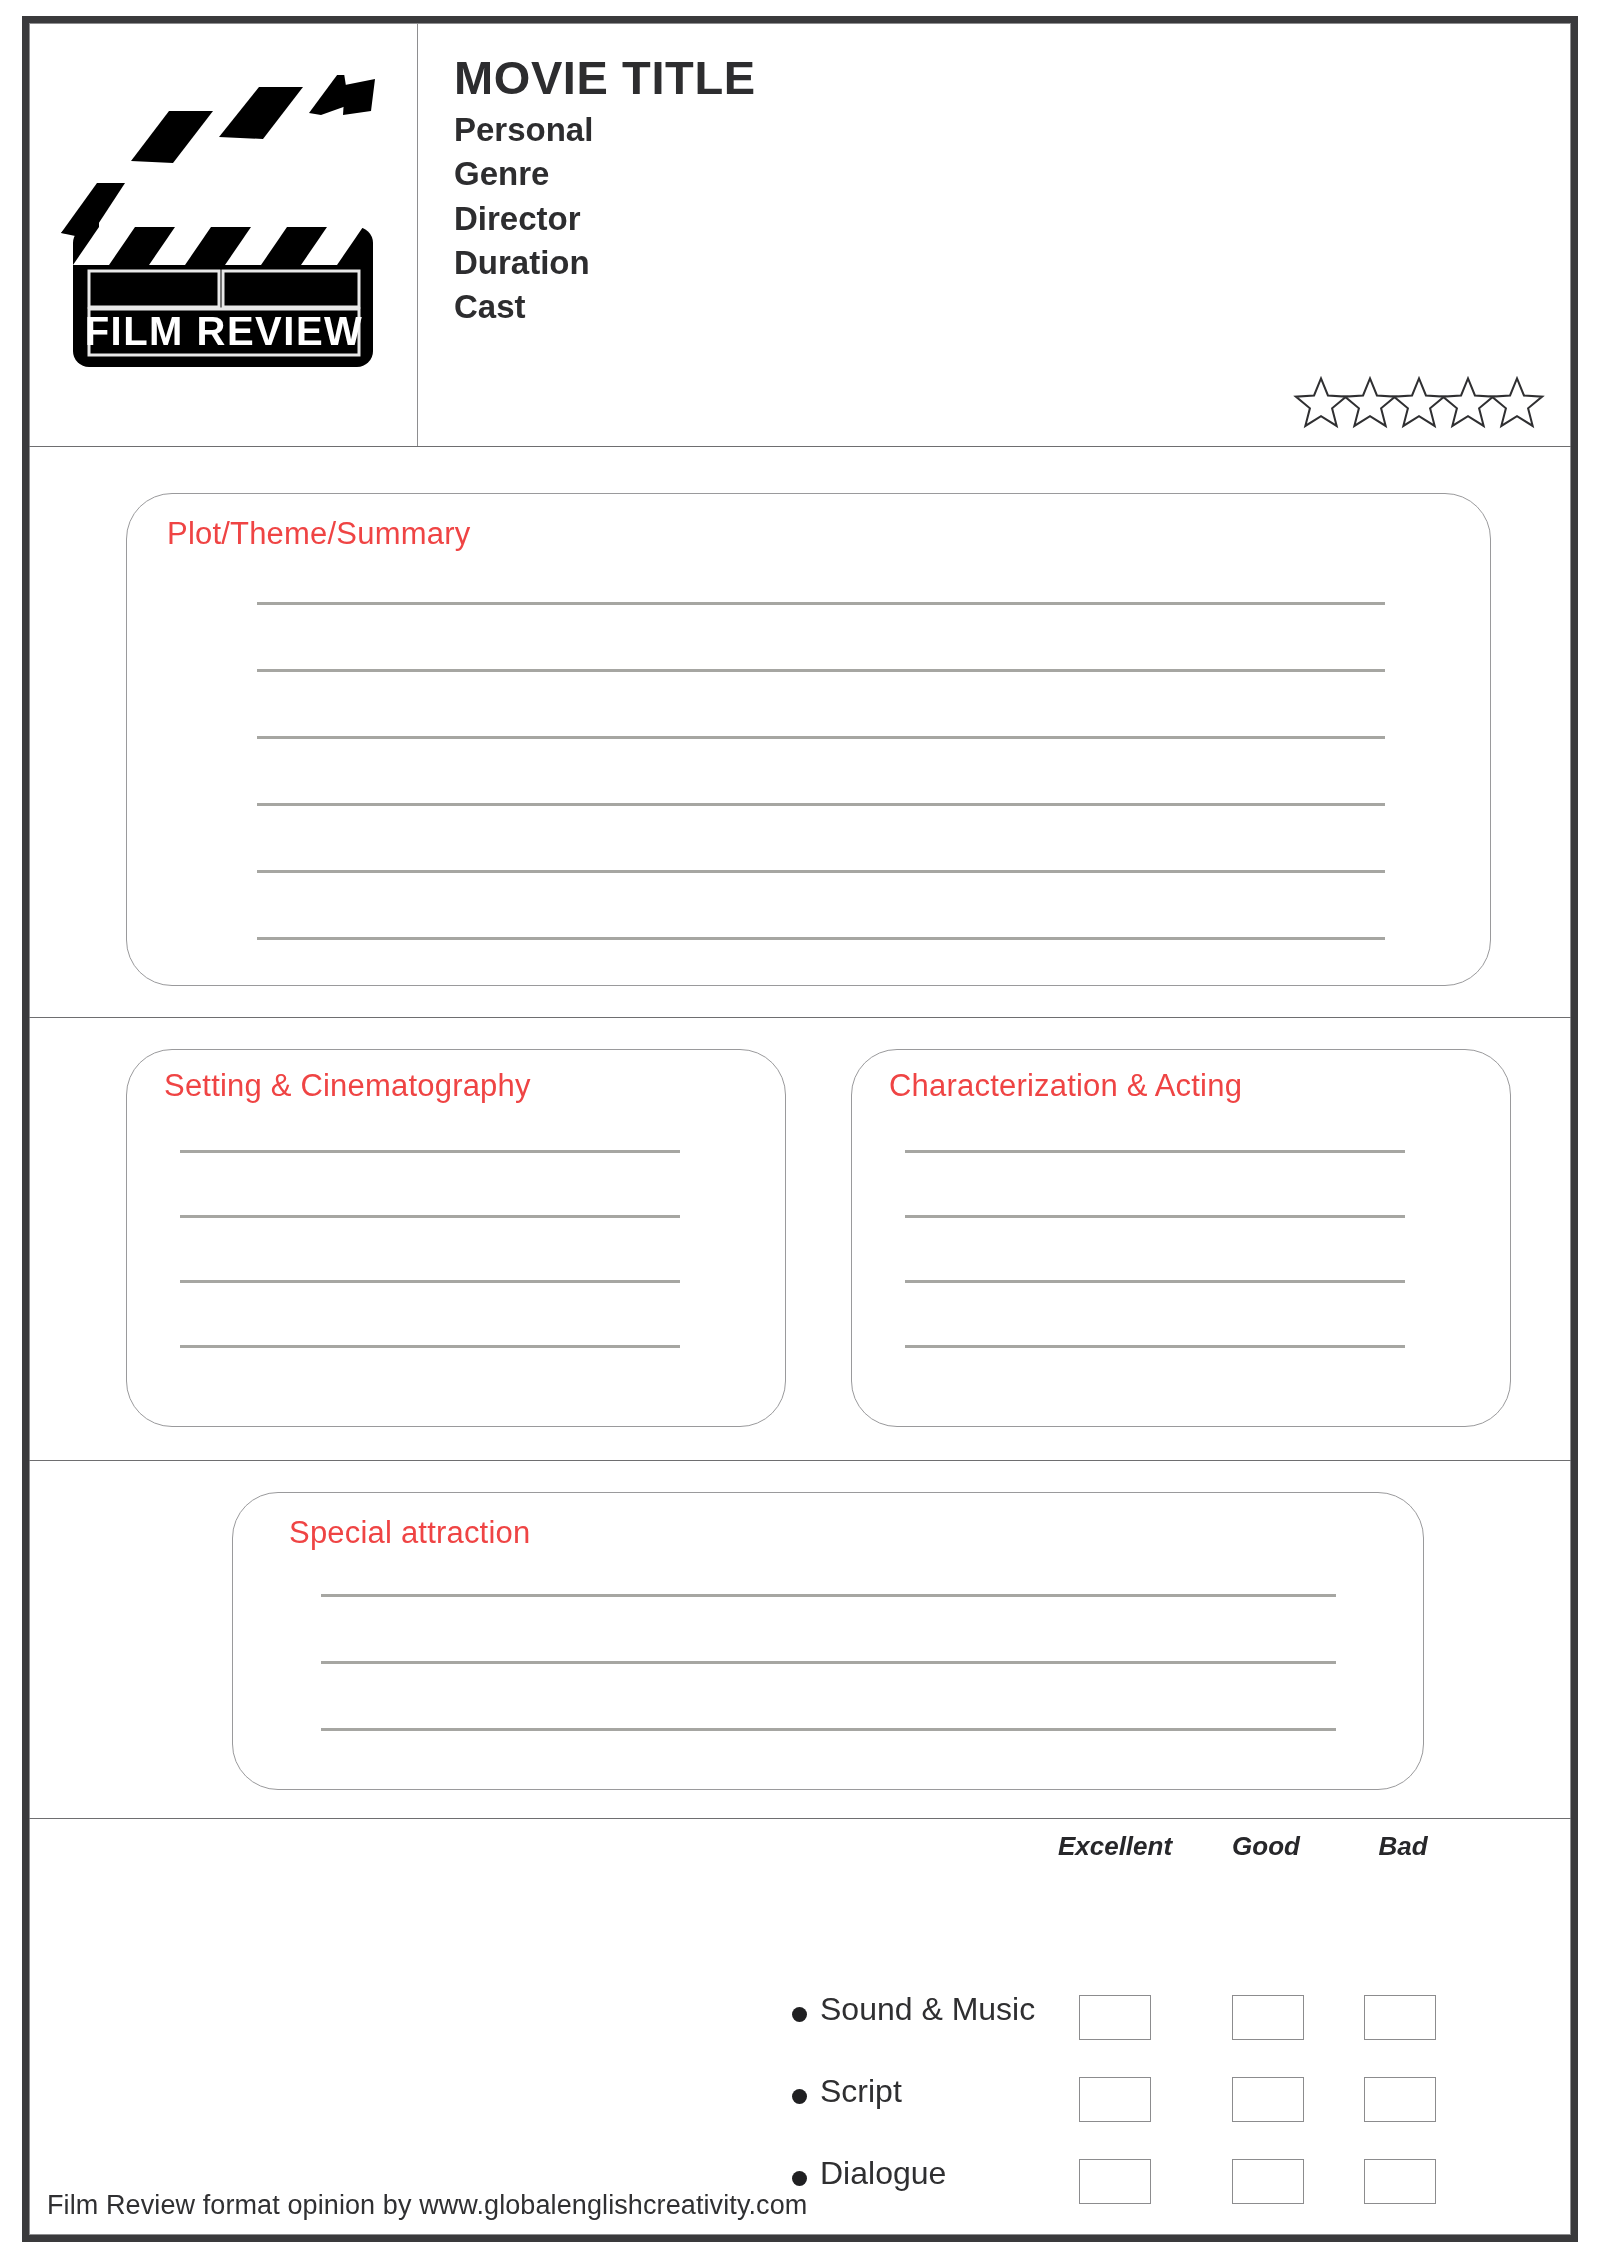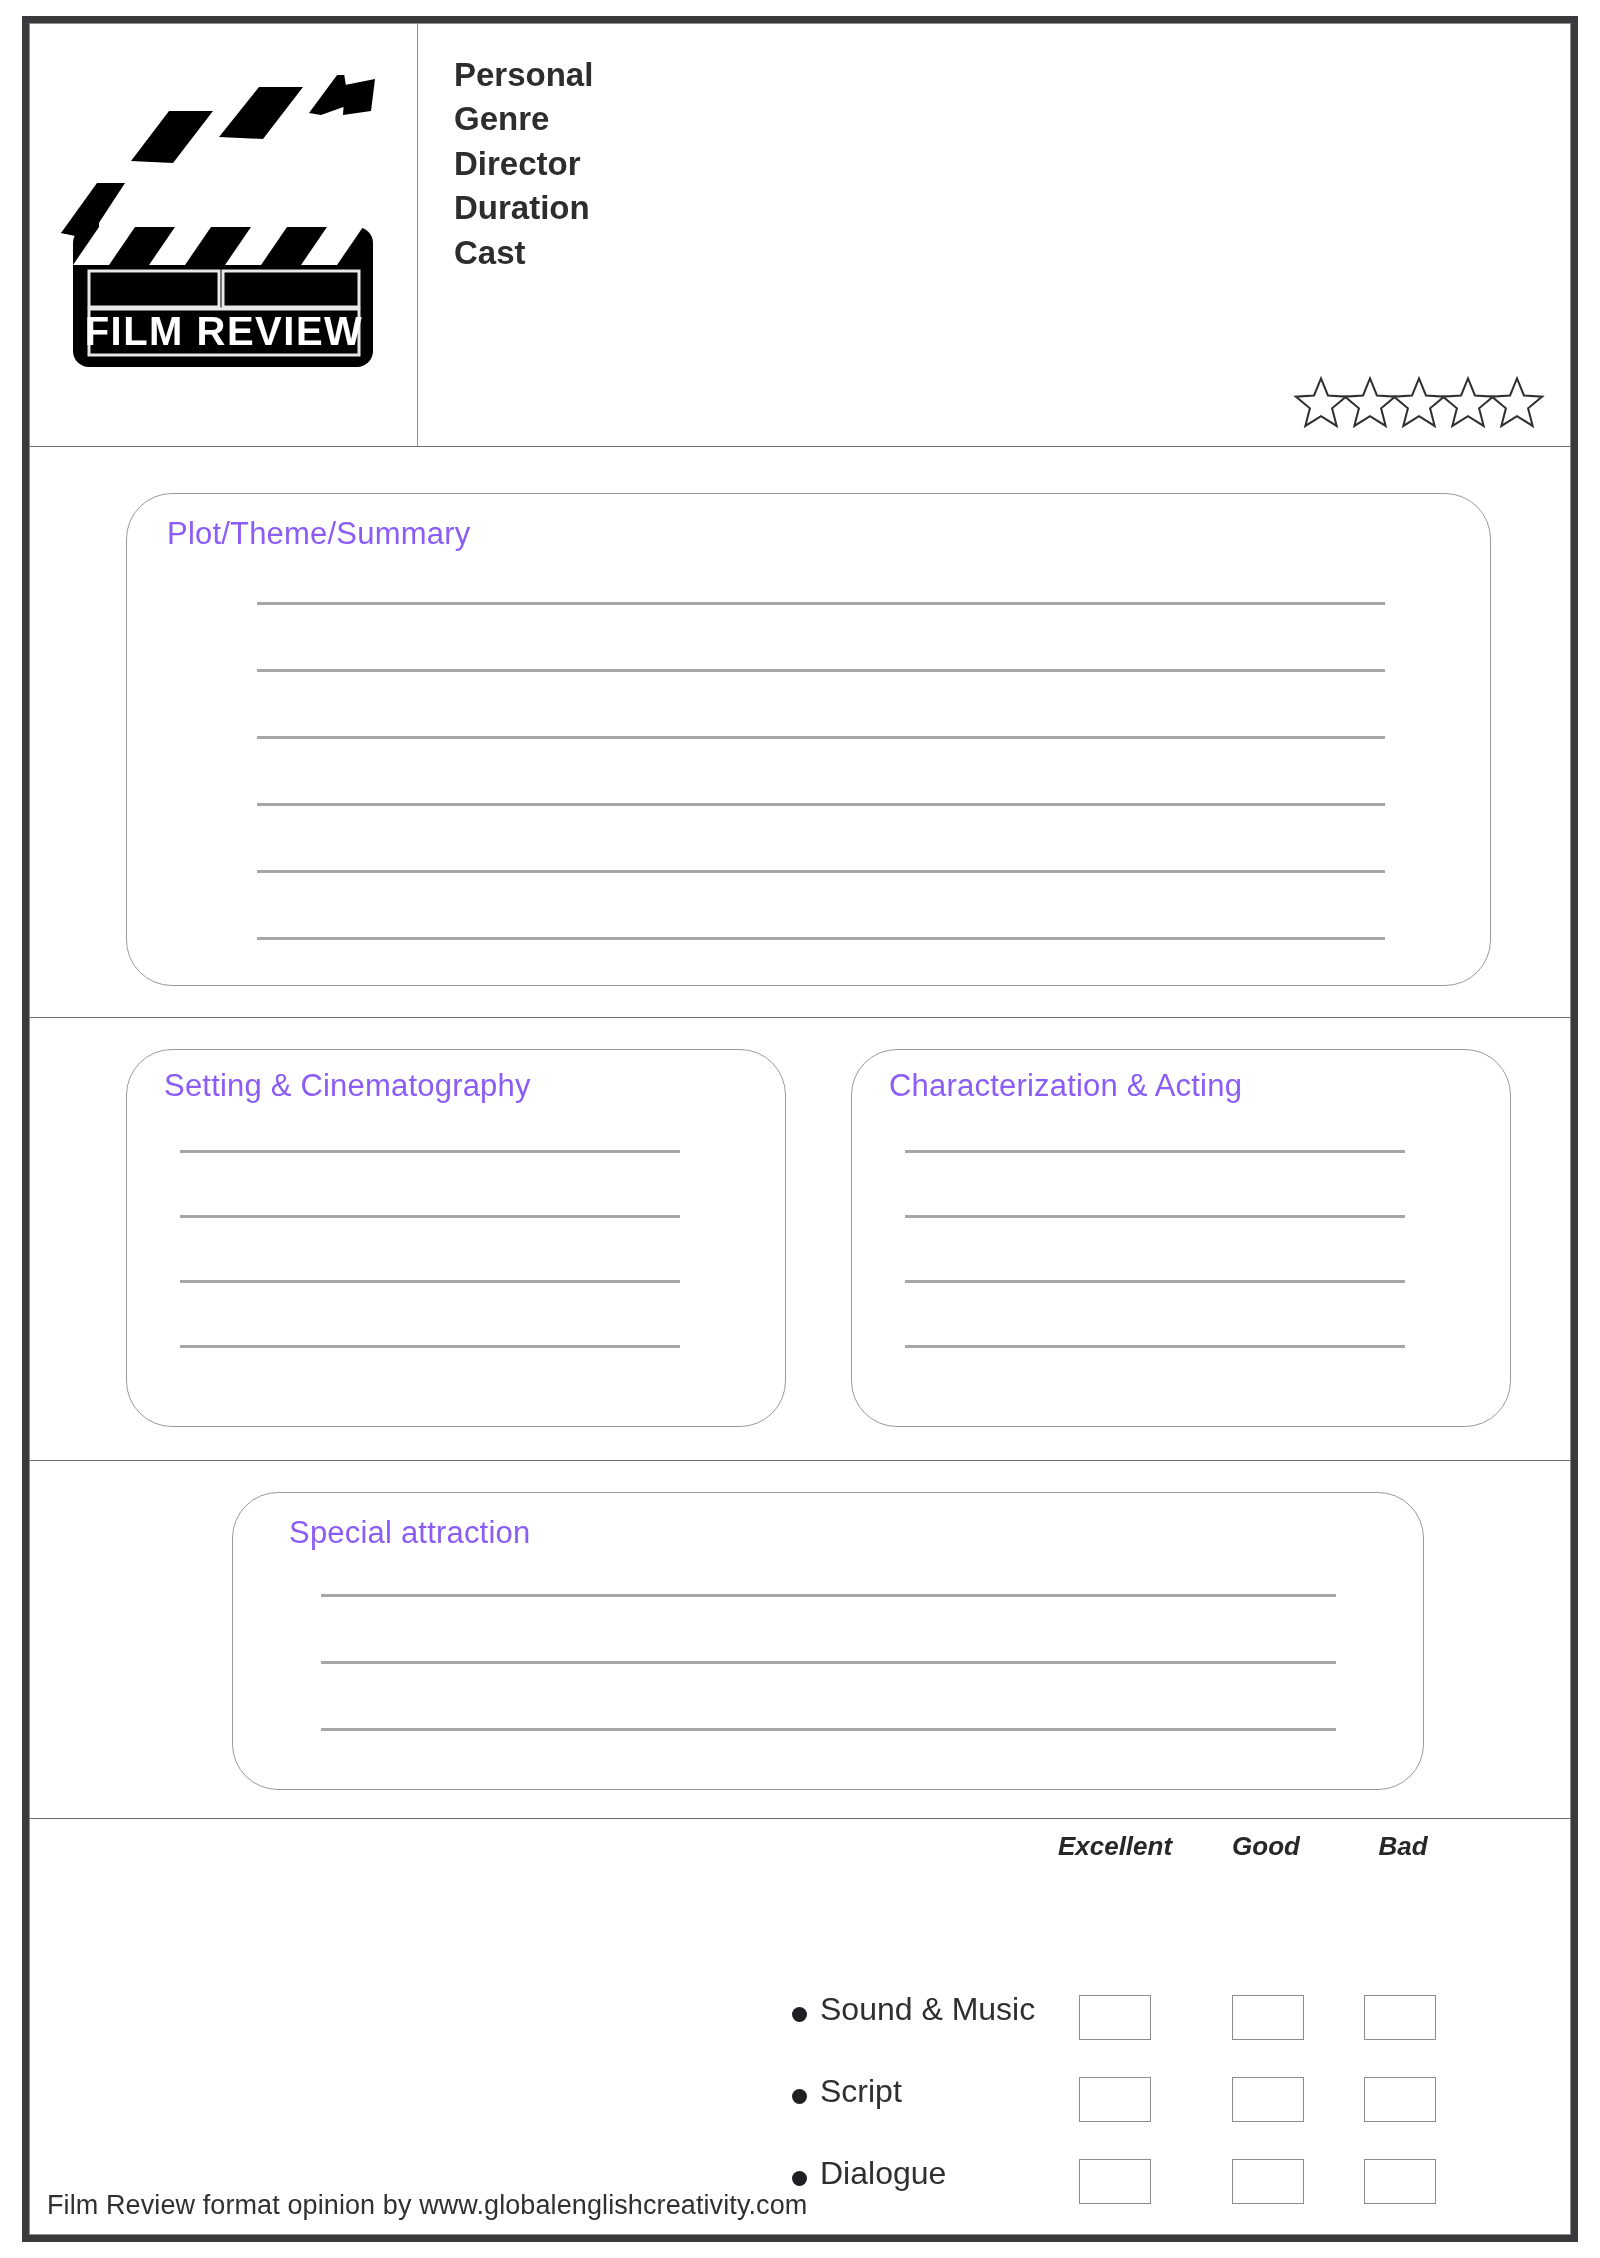--- a/index.html
+++ b/index.html
@@ -115,21 +115,21 @@
     position: absolute;
     border: 1.3px solid #9a9a9c;
     border-radius: 46px;
     background: #ffffff;
     box-sizing: border-box;
   }
   .card-label {
     position: absolute;
     font-size: 31px;
     font-weight: 400;
-    color: #8b5cf6;
+    color: #ef4444;
     letter-spacing: 0.2px;
     white-space: nowrap;
     font-family: "Liberation Sans", sans-serif;
   }
   .rule {
     position: absolute;
     height: 0;
     border-top: 3px solid #a6a6a2;
   }
 
@@ -260,20 +260,21 @@
           <g fill="none" stroke="#e8e8e8" stroke-width="3">
             <rect x="36" y="196" width="130" height="36"></rect>
             <rect x="170" y="196" width="136" height="36"></rect>
             <rect x="36" y="234" width="270" height="46"></rect>
           </g>
           <text x="171" y="270" text-anchor="middle" font-family="'Liberation Sans', sans-serif" font-size="40" font-weight="700" letter-spacing="1.5" fill="#ffffff">FILM REVIEW</text>
         </svg>
       </div>
 
       <div class="meta">
+        <div class="movie-title">MOVIE TITLE</div>
         <div class="meta-line">Personal</div>
         <div class="meta-line">Genre</div>
         <div class="meta-line">Director</div>
         <div class="meta-line">Duration</div>
         <div class="meta-line">Cast</div>
       </div>
 
       <div class="stars">
         <span class="star">
           <svg width="56" height="54" viewBox="0 0 50 48">

